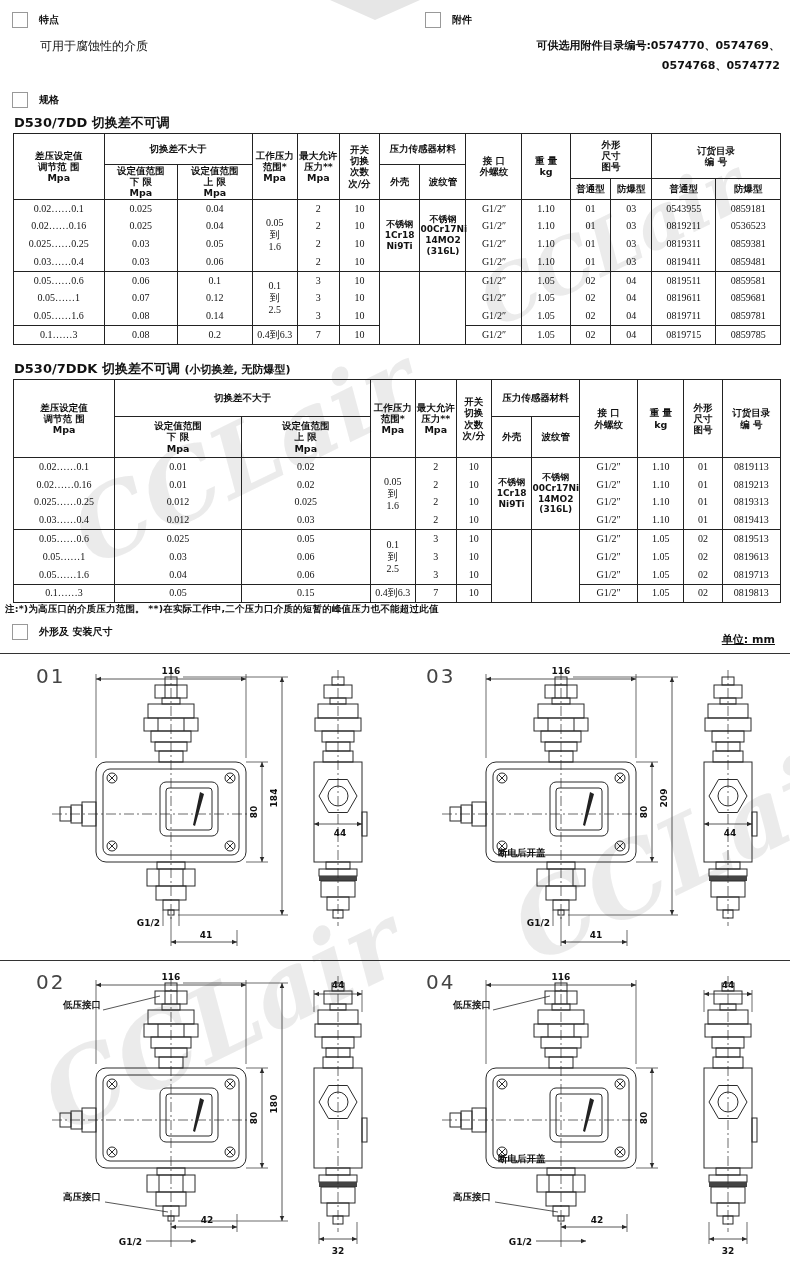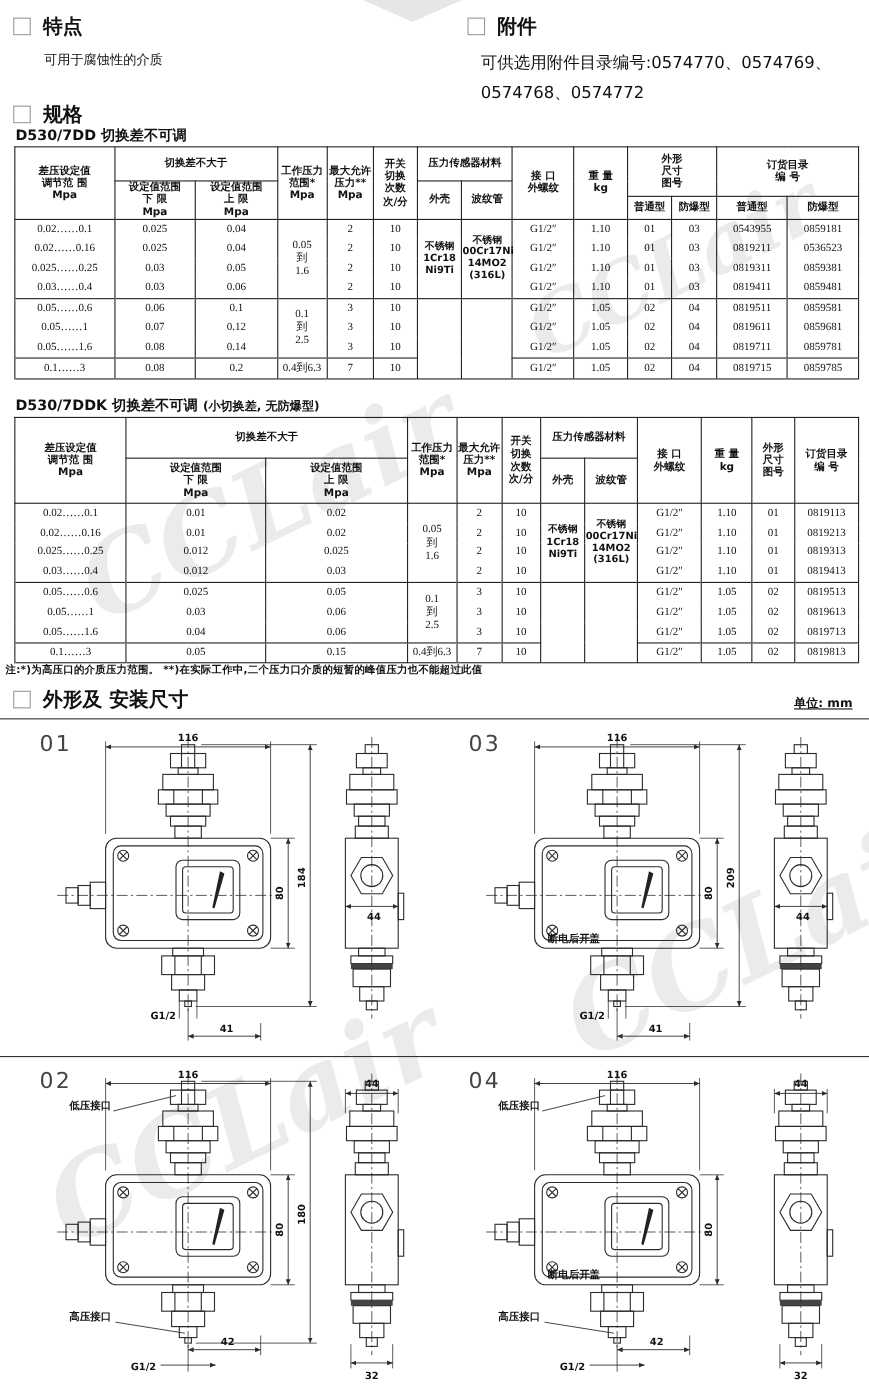--- a/index.html
+++ b/index.html
@@ -7,23 +7,23 @@
         font-family:"DejaVu Sans",sans-serif;color:#111;}
   .layer{position:absolute;z-index:1;}
   
   .wm{position:absolute;z-index:0;color:#dcdcdc;font-style:italic;font-weight:bold;
       font-family:"DejaVu Serif",serif;opacity:.55;transform:rotate(-26deg);white-space:nowrap;}
   .tri{position:absolute;z-index:0;left:330px;top:0;width:0;height:0;
        border-left:45px solid transparent;border-right:45px solid transparent;border-top:20px solid #e6e6e6;}
   
   .sec{display:flex;align-items:center;gap:11px;}
   .cbx{display:inline-block;width:14px;height:14px;border:1.5px solid #999;background:#fff;}
-  .sec .t{font-size:18px;font-weight:bold;}
+  .sec .t{font-size:10px;font-weight:bold;}
   .bodytext{font-size:12px;font-weight:normal;margin:10px 0 0 28px;}
-  .accline{font-size:15px;font-weight:normal;line-height:1.8;}
+  .accline{font-size:11px;font-weight:bold;line-height:1.8;text-align:right;}
   
   .ttl{font-size:13px;font-weight:bold;}
   .ttl .sub{font-size:11px;}
   table.spec{border-collapse:collapse;table-layout:fixed;background:transparent;}
   table.spec th{border:1px solid #222;font-size:9.5px;font-weight:bold;white-space:pre-line;
                 line-height:1.18;padding:0;text-align:center;vertical-align:middle;}
   table.spec td{border-left:1px solid #222;border-right:1px solid #222;border-top:none;border-bottom:none;
                 font-family:"Liberation Serif","DejaVu Serif",serif;font-size:10px;line-height:1.2;
                 padding:0;text-align:center;vertical-align:middle;height:17.8px;white-space:pre-line;}
   table.spec{border:1.5px solid #222;}

